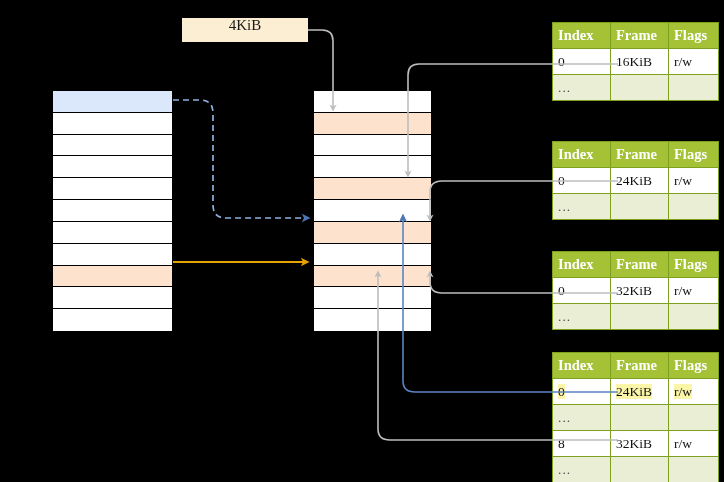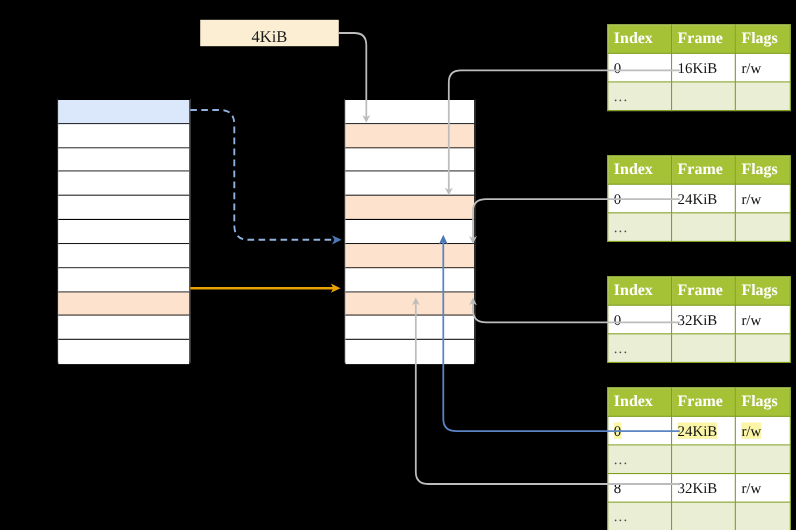--- a/index.html
+++ b/index.html
@@ -9,21 +9,21 @@
 
   
   .col{position:absolute;border:1px solid #000;box-sizing:border-box;background:#fff;}
   .cell{box-sizing:border-box;border-bottom:1px solid #000;background:#fff;}
   .cell:last-child{border-bottom:none;}
   .cell.blue{background:#dbe8fb;}
   .cell.orange{background:#fde3cd;}
 
   
   .chip{position:absolute;box-sizing:border-box;background:#fbeed2;
-        display:flex;align-items:flex-end;justify-content:center;
+        display:flex;align-items:flex-start;justify-content:center;
         font-size:15px;color:#1a1a1a;line-height:1;}
 
   
   .ptable{position:absolute;border-collapse:collapse;table-layout:fixed;
           background:#fff;font-size:13.5px;color:#111;}
   .ptable td,.ptable th{border:1px solid #7f9f1f;padding:2px 5px;
           height:26px;box-sizing:border-box;text-align:left;
           overflow:hidden;white-space:nowrap;font-weight:normal;}
   .ptable th{background:#a5c236;color:#fff;font-weight:bold;font-size:14.5px;}
   .ptable td.dots{background:#e9eed4;color:#4d4d4d;letter-spacing:1px;}

